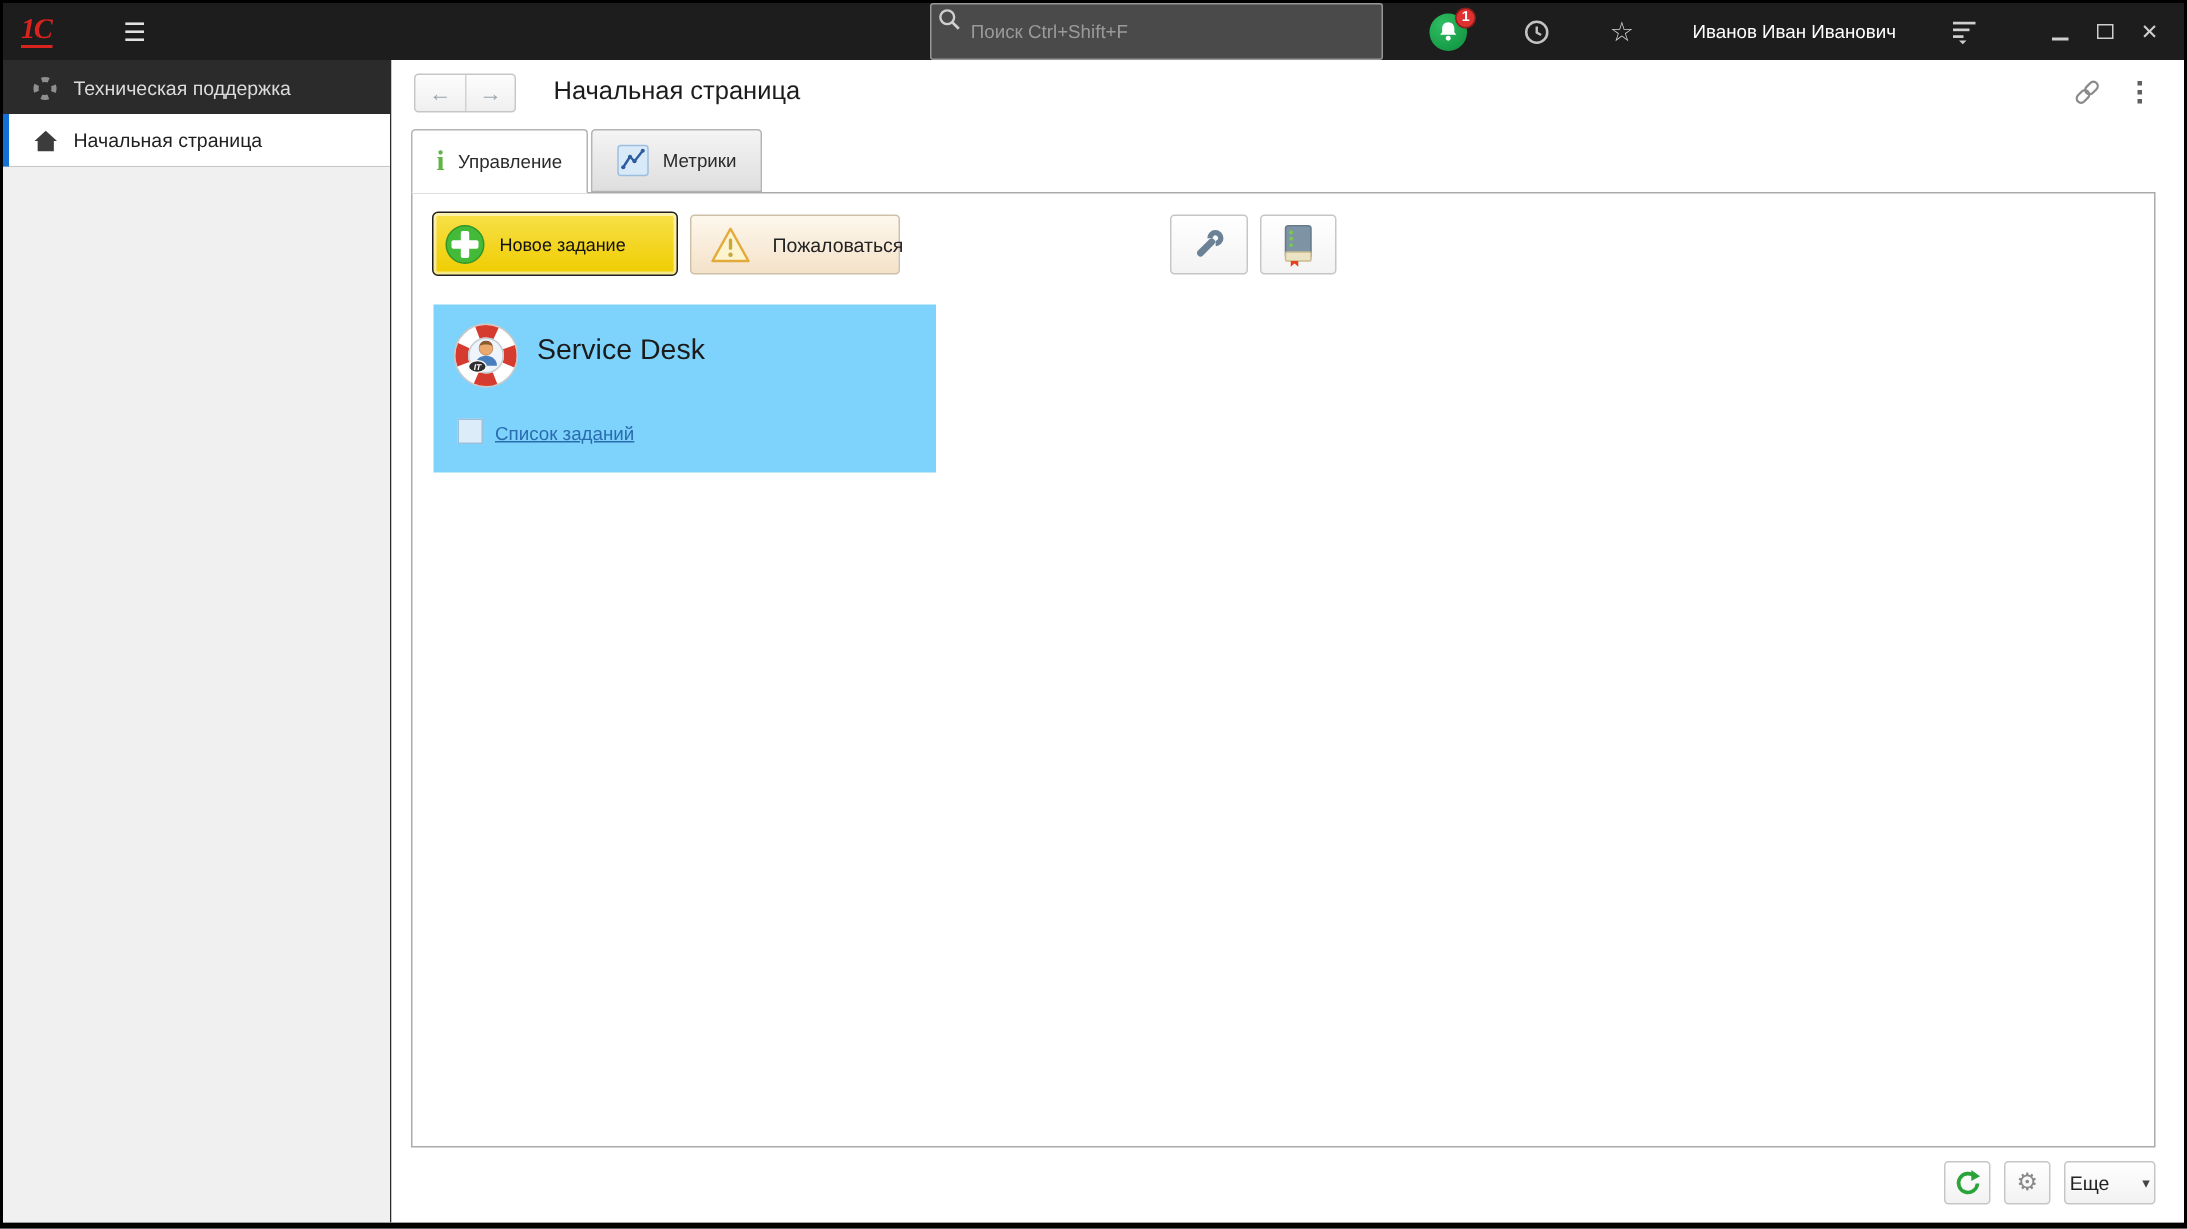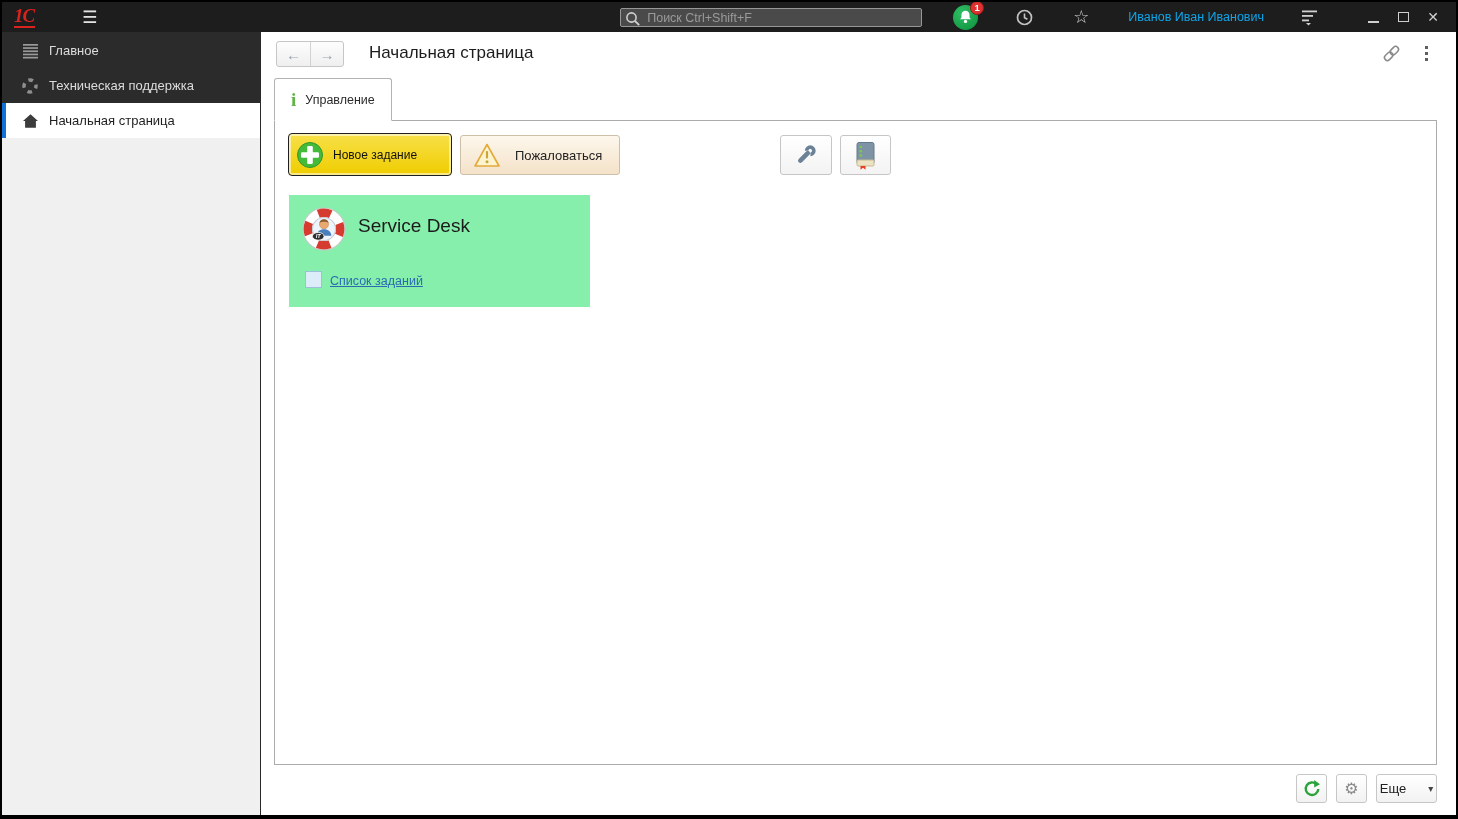--- a/index.html
+++ b/index.html
@@ -7,30 +7,30 @@
   body { font-family:"Liberation Sans", sans-serif; }
   .window { position:relative; width:1458px; height:819px; background:#000; }
   .window-inner { position:absolute; left:2px; top:2px; right:2px; bottom:4px; background:#fff; overflow:hidden; display:flex; flex-direction:column; }
 
   
   .topbar { flex:0 0 30px; background:#1d1d1d; display:flex; align-items:center; color:#d6d6d6;gap:23px; }
   .logo { margin-left:12px; font-family:"Liberation Serif", serif; font-weight:bold; font-style:italic; font-size:19px; color:#d8231f; letter-spacing:-1px; border-bottom:2px solid #d8231f; line-height:20px; padding:0 1px 0 0; }
   .hamburger { margin-left:24px; font-size:17px; color:#e2e2e2; cursor:pointer; }
   .win-title { margin-left:20px; font-size:12.5px; color:#cfcfcf; white-space:nowrap; }
   .tb-spacer { flex:1; }
-  .searchbox { position:relative; width:302px; height:19px; margin-right:8px; }
+  .searchbox { position:relative; width:302px; height:38px; margin-right:8px; }
   .searchbox input { width:100%; height:100%; background:#4a4a4a; border:1px solid #979797; border-radius:2px; color:#ddd; font-size:12.5px; padding:0 6px 0 26px; outline:none; font-family:"Liberation Sans",sans-serif; }
   .searchbox input::placeholder { color:#9a9a9a; }
   .searchbox .mag { position:absolute; left:5px; top:3px; }
   .notif { position:relative; width:25px; height:25px; border-radius:50%; background:radial-gradient(circle at 35% 30%, #2fbd63, #0d8f3c); margin-right:14px; cursor:pointer; flex:0 0 auto; }
   .notif svg { position:absolute; left:1px; top:1px; }
   .notif-badge { position:absolute; top:-4px; right:-6px; width:14px; height:14px; border-radius:50%; background:#e03131; border:1px solid #8f1d1d; color:#fff; font-size:9.5px; font-weight:bold; text-align:center; line-height:12px; }
   .tb-ic { margin-right:16px; cursor:pointer; display:flex; align-items:center; flex:0 0 auto; }
   .star-glyph { font-size:18px; color:#d0d0d0; line-height:18px; }
-  .user-name { font-size:12.5px; color:#0ea5e9; margin-right:14px; white-space:nowrap; }
+  .user-name { font-size:12.5px; color:#ffffff; margin-right:14px; white-space:nowrap; }
   .win-ctl { margin-right:0; width:30px; display:flex; justify-content:center; align-items:center; height:30px; cursor:pointer; }
   .min-bar { width:11px; height:2px; background:#cfcfcf; margin-top:9px; }
   .max-box { width:11px; height:10px; border:1.5px solid #cfcfcf; }
   .close-glyph { font-size:14px; color:#cfcfcf; }
   .window-controls { display:flex; margin-right:8px; }
 
   
   .body-row { flex:1; display:flex; min-height:0; }
   .sidebar { width:259px; background:#f0f0f0; border-right:1px solid #2a2a2a; flex:0 0 259px; }
   .sb-dark { background:#2b2b2b; padding-top:1px; }
@@ -55,29 +55,29 @@
   .tab { height:42px; display:flex; align-items:center; padding:0 16px; font-size:12.5px; color:#2b2b2b; cursor:pointer; border:1px solid #b3b3b3; border-radius:3px 3px 0 0; background:linear-gradient(#f4f4f4,#dedede); margin-right:2px; }
   .tab .t-ic { margin-right:9px; display:flex; }
   .tab.active { background:#fff; border-bottom:1px solid #fff; height:43px; }
   .info-glyph { color:#5fb347; font-weight:900; font-size:19px; line-height:19px; font-family:"Liberation Serif",serif; }
 
   
   .panel { position:absolute; left:13px; right:19px; top:88px; bottom:50px; border:1px solid #ababab; background:#fff; z-index:1; }
   .btn-newtask { position:absolute; left:13px; top:12px; width:164px; height:43px; border:1px solid #1f1f1f; border-radius:4px; background:linear-gradient(#f8e049,#efcd00); box-shadow:inset 0 0 0 2px rgba(255,255,255,.55); display:flex; align-items:center; cursor:pointer; }
   .btn-newtask .ic { margin-left:7px; display:flex; }
   .btn-newtask .lbl { margin-left:9px; font-size:12px; font-weight:normal; color:#111; }
-  .btn-complain { position:absolute; left:185px; top:14px; width:160px; height:40px; border:1px solid #cdbfa8; border-radius:3px; background:linear-gradient(#fdf7ec,#f4e2c9); display:flex; align-items:center; cursor:pointer; }
+  .btn-complain { position:absolute; left:185px; top:14px; width:140px; height:40px; border:1px solid #cdbfa8; border-radius:3px; background:linear-gradient(#fdf7ec,#f4e2c9); display:flex; align-items:center; cursor:pointer; }
   .btn-complain .ic { margin-left:12px; display:flex; }
   .btn-complain .lbl { margin-left:14px; font-size:13px; color:#222; }
   .tool-btn { position:absolute; top:14px; width:52px; height:40px; border:1px solid #c6c6c6; border-radius:3px; background:linear-gradient(#ffffff,#f3f3f3); display:flex; align-items:center; justify-content:center; cursor:pointer; }
   .tool-btn.wrench { left:505px; }
   .tool-btn.book { left:565px; width:51px; }
 
   
-  .sd-card { position:absolute; left:14px; top:74px; width:301px; height:112px; background:#86efac;padding-left:32px; }
+  .sd-card { position:absolute; left:14px; top:74px; width:335px; height:112px; background:#7dd3fc;padding-left:32px; }
   .sd-icon { position:absolute; left:12px; top:11px; }
   .sd-title { position:absolute; left:69px; top:20px; font-size:19px; color:#1b1b1b; }
   .sd-link-sq { position:absolute; left:16px; top:76px; width:17px; height:17px; background:#dcecf9; border:1px solid #9cc0dc; cursor:pointer; }
   .sd-link { position:absolute; left:41px; top:79px; font-size:12.5px; color:#2b6cb0; text-decoration:underline; cursor:pointer; }
 
   
   .footer { position:absolute; right:19px; bottom:12px; display:flex; gap:9px; }
   .f-btn { height:29px; border:1px solid #c6c6c6; border-radius:3px; background:linear-gradient(#ffffff,#f2f2f2); display:flex; align-items:center; justify-content:center; cursor:pointer; }
   .f-btn.sq { width:31px; }
   .f-btn.more { width:61px; font-size:13px; color:#222; gap:22px; }
@@ -146,34 +146,20 @@
             <span class="close-glyph">✕</span>
           </span>
     </div>
   </div>
 
   <div class="body-row">
 
     <div class="sidebar">
       <div class="sb-dark">
 
-        <div class="sb-item">
-          <span class="sb-ic">
-            <svg width="17" height="16" viewBox="0 0 17 16">
-                  <g fill="#9a9a9a">
-                    <rect x="1" y="1" width="15" height="1.7"></rect>
-                    <rect x="1" y="4.2" width="15" height="1.7"></rect>
-                    <rect x="1" y="7.4" width="15" height="1.7"></rect>
-                    <rect x="1" y="10.6" width="15" height="1.7"></rect>
-                    <rect x="1" y="13.8" width="15" height="1.7"></rect>
-                  </g>
-                </svg>
-          </span>
-          <span>Главное</span>
-        </div>
 
         <div class="sb-item">
           <span class="sb-ic">
             <svg width="18" height="18" viewBox="0 0 18 18">
                   <circle cx="9" cy="9" r="6" fill="none" stroke="#8f8f8f" stroke-width="3.4" stroke-dasharray="4.7 4.7" stroke-dashoffset="2.3"></circle>
                 </svg>
           </span>
           <span>Техническая поддержка</span>
         </div>
 
@@ -220,20 +206,33 @@
             </span>
       </div>
 
       <div class="tabs">
         <div class="tab active">
           <span class="t-ic">
                 <span class="info-glyph">i</span>
               </span>
           <span>Управление</span>
         </div>
+        <div class="tab">
+          <span class="t-ic">
+            <svg width="22" height="22" viewBox="0 0 22 22">
+              <rect x="1" y="1" width="20" height="20" rx="2" fill="#d8e9f8" stroke="#9dbfdf"></rect>
+              <polyline points="4.5,15.5 9,8.5 12,11.5 17.5,4.5" fill="none" stroke="#2d5d9f" stroke-width="1.6"></polyline>
+              <circle cx="4.5" cy="15.5" r="1.4" fill="#2d5d9f"></circle>
+                  <circle cx="9" cy="8.5" r="1.4" fill="#2d5d9f"></circle>
+                  <circle cx="12" cy="11.5" r="1.4" fill="#2d5d9f"></circle>
+                  <circle cx="17.5" cy="4.5" r="1.4" fill="#2d5d9f"></circle>
+            </svg>
+          </span>
+          <span>Метрики</span>
+        </div>
       </div>
 
       <div class="panel">
 
         <div class="btn-newtask">
           <span class="ic">
             <svg width="28" height="28" viewBox="0 0 28 28">
               <circle cx="14" cy="14" r="12.5" fill="#43bb39" stroke="#33962b"></circle>
               <rect x="11.2" y="5" width="5.6" height="18" rx="1.3" fill="#fff"></rect>
               <rect x="5" y="11.2" width="18" height="5.6" rx="1.3" fill="#fff"></rect>

